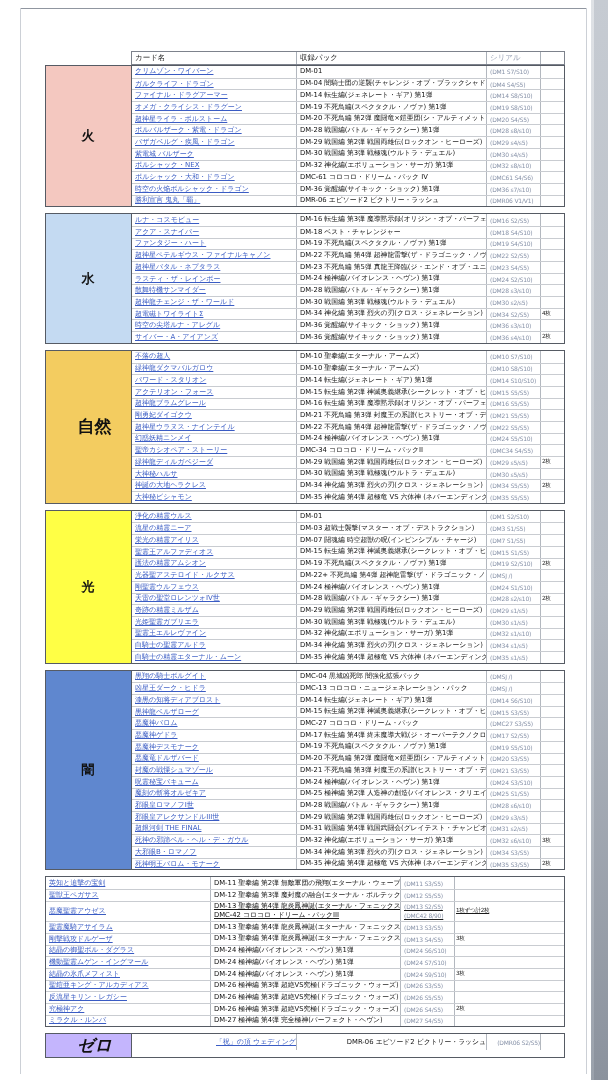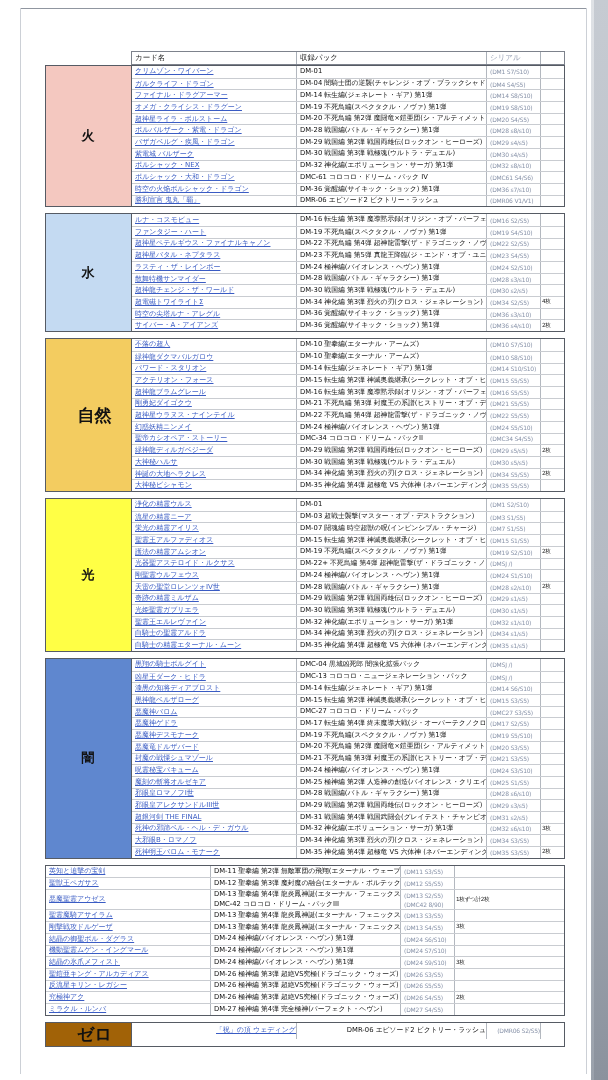--- a/index.html
+++ b/index.html
@@ -45,21 +45,21 @@
     display:flex;align-items:center;justify-content:center;
     font-size:13px;font-weight:bold;color:#111;letter-spacing:1px;
   }
   .color-cell.two{font-size:17px;letter-spacing:0;padding-left:12px;}
   .rows{flex:1;display:flex;flex-direction:column;min-width:0;}
   .row{
     display:flex;box-sizing:border-box;min-height:11.7px;
     border-top:1px solid #c9ccd1;align-items:stretch;
   }
   .row:first-child{border-top:none;}
-  .row.double{min-height:20.4px;}
+  .row.double{min-height:20.4px;text-decoration:underline;}
   .zero-sec .row{min-height:16px;}
   .zero-sec .cell{align-items:flex-end;}
   .cell{
     box-sizing:border-box;display:flex;flex-direction:column;justify-content:center;
     padding:0 0 0 3px;border-right:1px solid #b3b8bf;overflow:hidden;white-space:nowrap;
   }
   .cell:last-child{border-right:none;}
   .cell.name{width:165px;}
   .cell.pack{width:190px;font-size:6.8px;color:#101010;line-height:9.4px;}
   .cell.serial{width:54px;font-size:6px;color:#8792a8;line-height:9px;letter-spacing:-0.2px;}
@@ -245,20 +245,32 @@
             <div class="cell pack">
               <div>DM-16 転生編 第3弾 魔導黙示録(オリジン・オブ・パーフェクト・ギア)</div>
             </div>
             <div class="cell serial">
               <div>(DM16 S2/S5)</div>
             </div>
             <div class="cell count"></div>
           </div>
           <div class="row">
             <div class="cell name">
+              <div class="link">アクア・スナイパー</div>
+            </div>
+            <div class="cell pack">
+              <div>DM-18 ベスト・チャレンジャー</div>
+            </div>
+            <div class="cell serial">
+              <div>(DM18 S4/S10)</div>
+            </div>
+            <div class="cell count"></div>
+          </div>
+          <div class="row">
+            <div class="cell name">
               <div class="link">ファンタジー・ハート</div>
             </div>
             <div class="cell pack">
               <div>DM-19 不死鳥編(スペクタクル・ノヴァ) 第1弾</div>
             </div>
             <div class="cell serial">
               <div>(DM19 S4/S10)</div>
             </div>
             <div class="cell count"></div>
           </div>
@@ -1040,21 +1052,21 @@
             </div>
             <div class="cell serial">
               <div>(DM27 S4/S5)</div>
             </div>
             <div class="cell count"></div>
           </div>
         </div>
       </div>
       <div class="gap"></div>
       <div class="section zero-sec">
-        <div class="color-cell two" style="background: #a16207;">ゼロ</div>
+        <div class="color-cell two" style="background: #c4b5fd; font-style: italic;">ゼロ</div>
         <div class="rows">
           <div class="row">
             <div class="cell name">
               <div class="link">「祝」の頂 ウェディング</div>
             </div>
             <div class="cell pack">
               <div>DMR-06 エピソード2 ビクトリー・ラッシュ</div>
             </div>
             <div class="cell serial">
               <div>(DMR06 S2/S5)</div>

